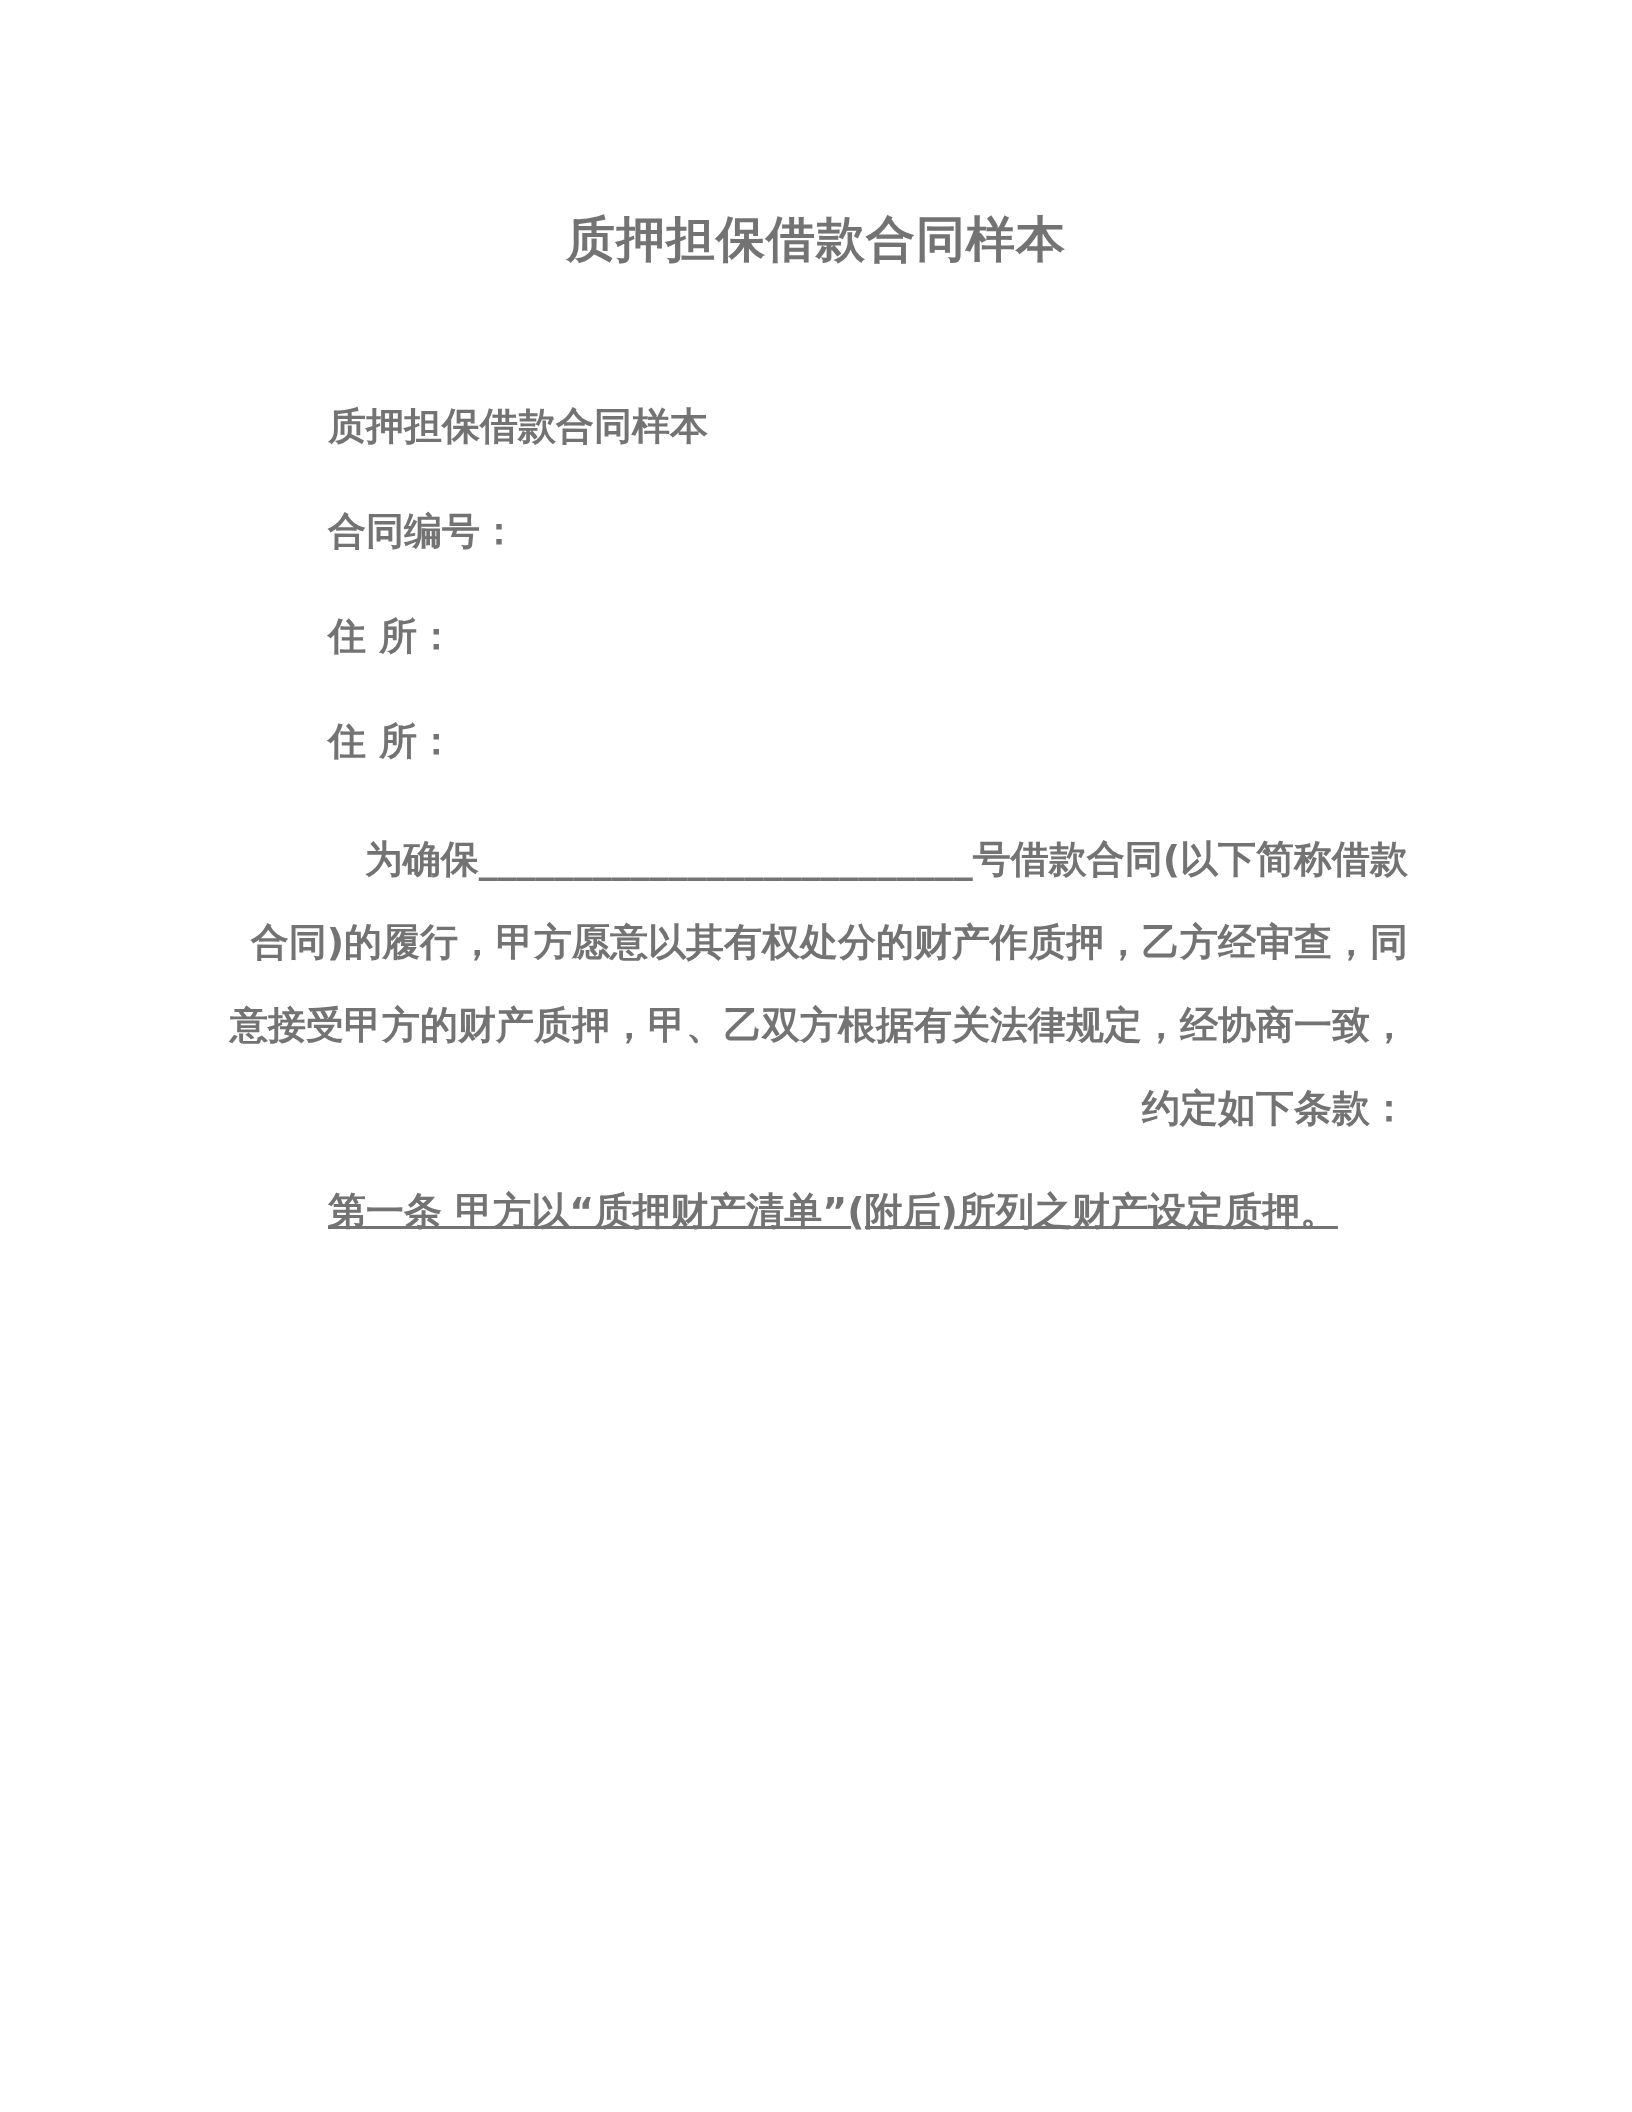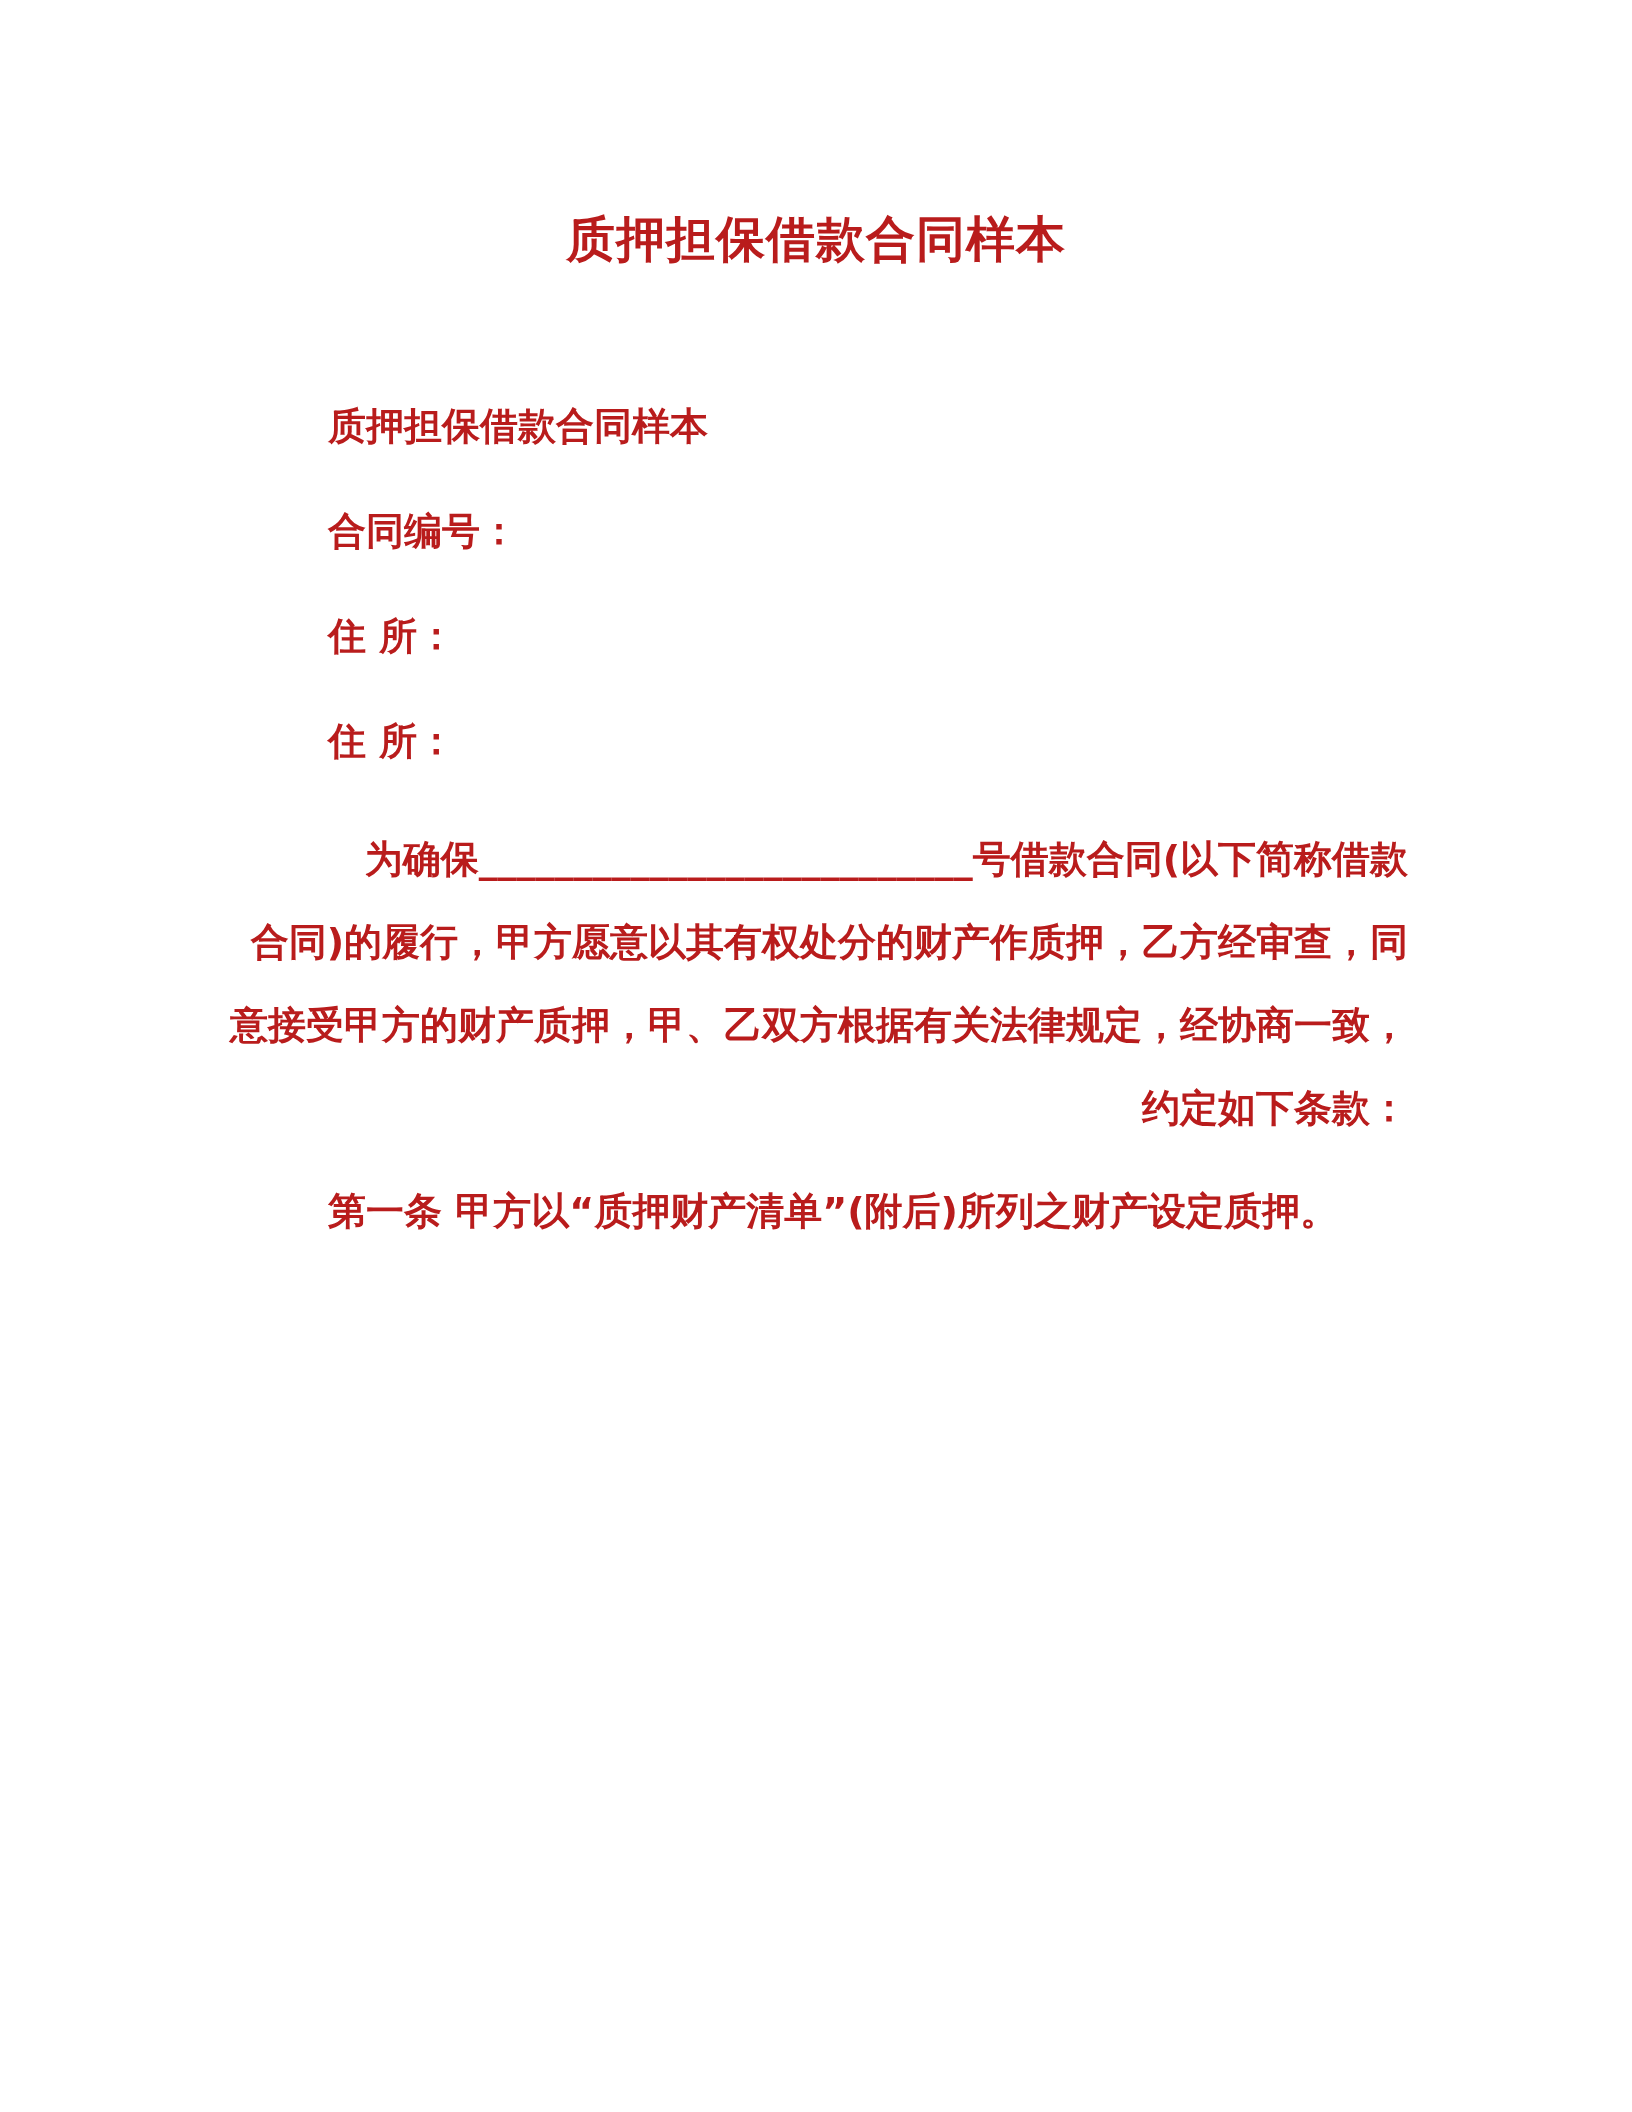--- a/index.html
+++ b/index.html
@@ -8,21 +8,21 @@
     background: #ffffff;
   }
   .page {
     position: relative;
     width: 1632px;
     height: 2112px;
     box-sizing: border-box;
     background: #ffffff;
     font-family: "DejaVu Sans", sans-serif;
     font-weight: 700;
-    color: #b91c1c;
+    color: #737373;
     padding: 0 224px;
     overflow: hidden;
   }
   .doc-title {
     margin: 0;
     padding-top: 208px;
     font-size: 49px;
     line-height: 64px;
     text-align: center;
     letter-spacing: 1px;
@@ -47,20 +47,21 @@
   }
   .body-para .blank {
     letter-spacing: 0;
   }
   .clause-para {
     margin: 20px 0 0 0;
     font-size: 38px;
     line-height: 83px;
     text-indent: 104px;
     white-space: pre-wrap;
+    text-decoration: underline;
   }
 </style>
 </head>
 <body>
 
 <div class="page">
 
   <h1 class="doc-title">质押担保借款合同样本</h1>
 
   <div class="info-block">

